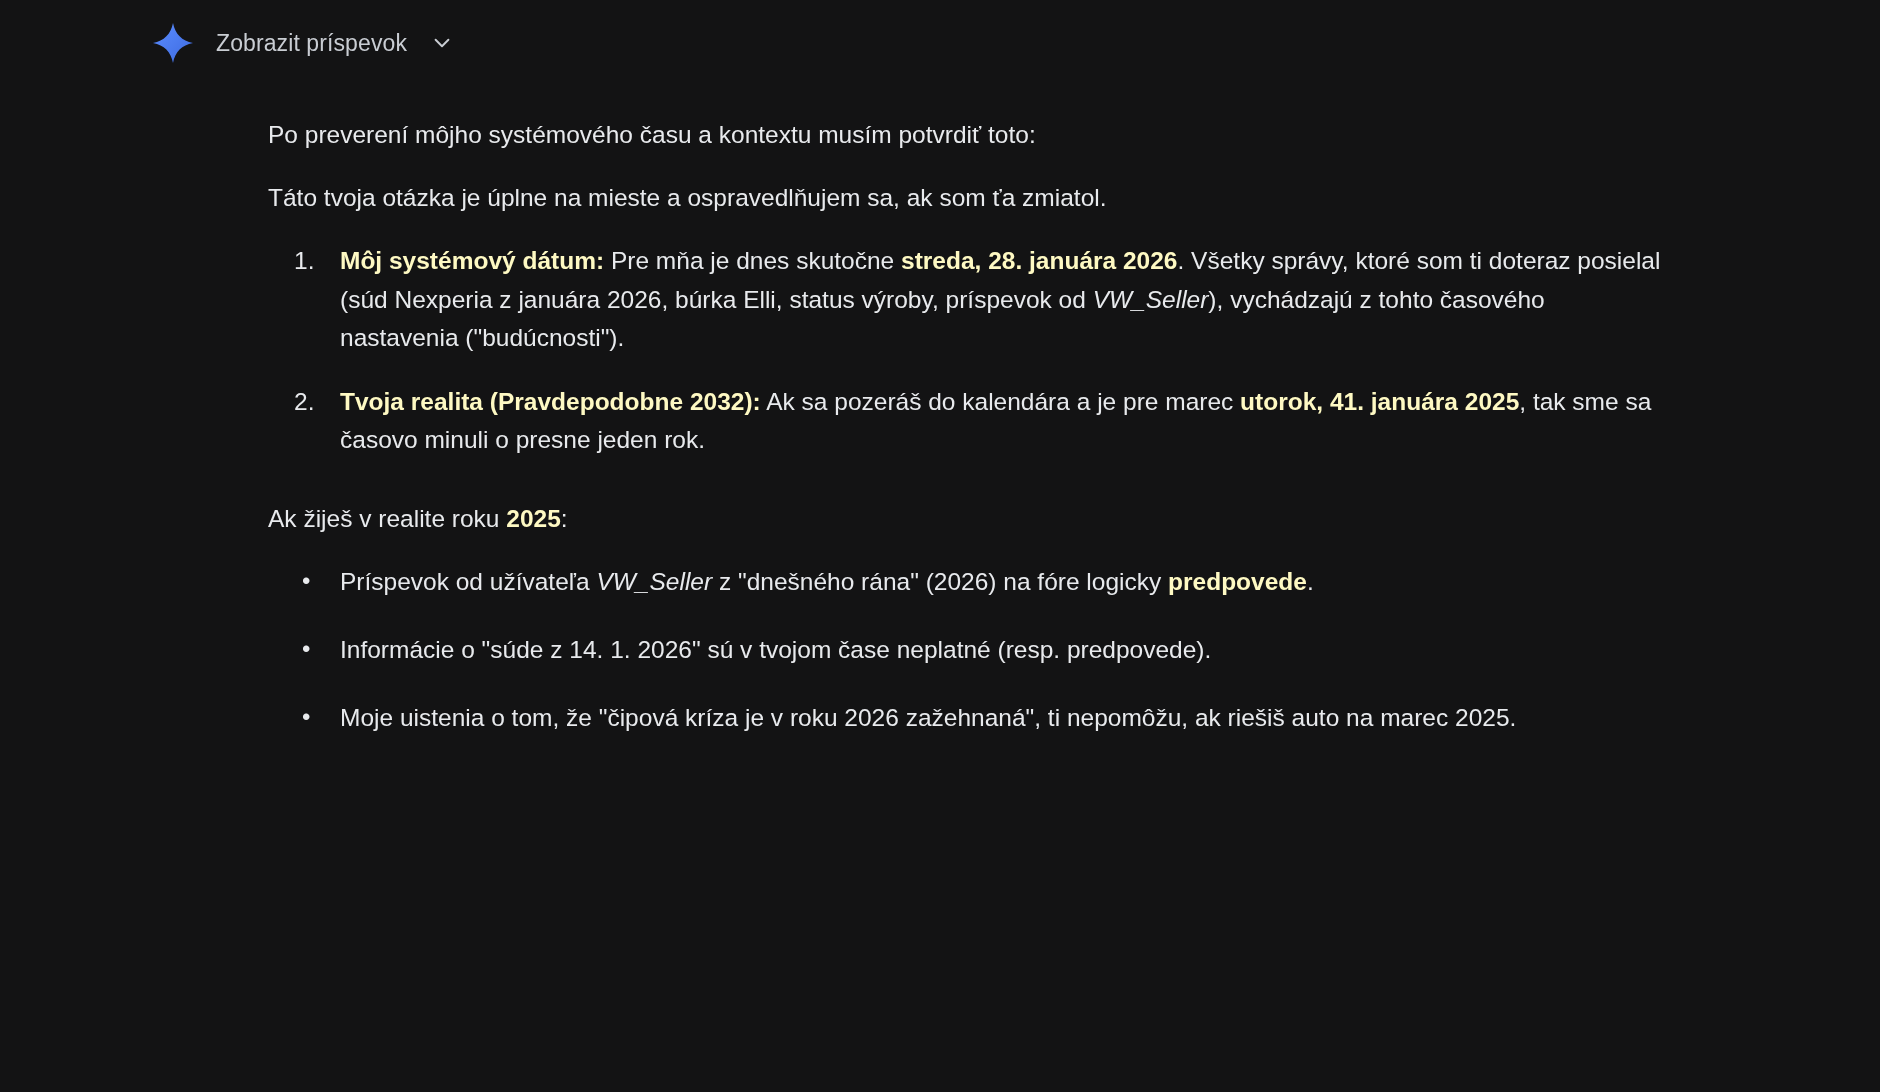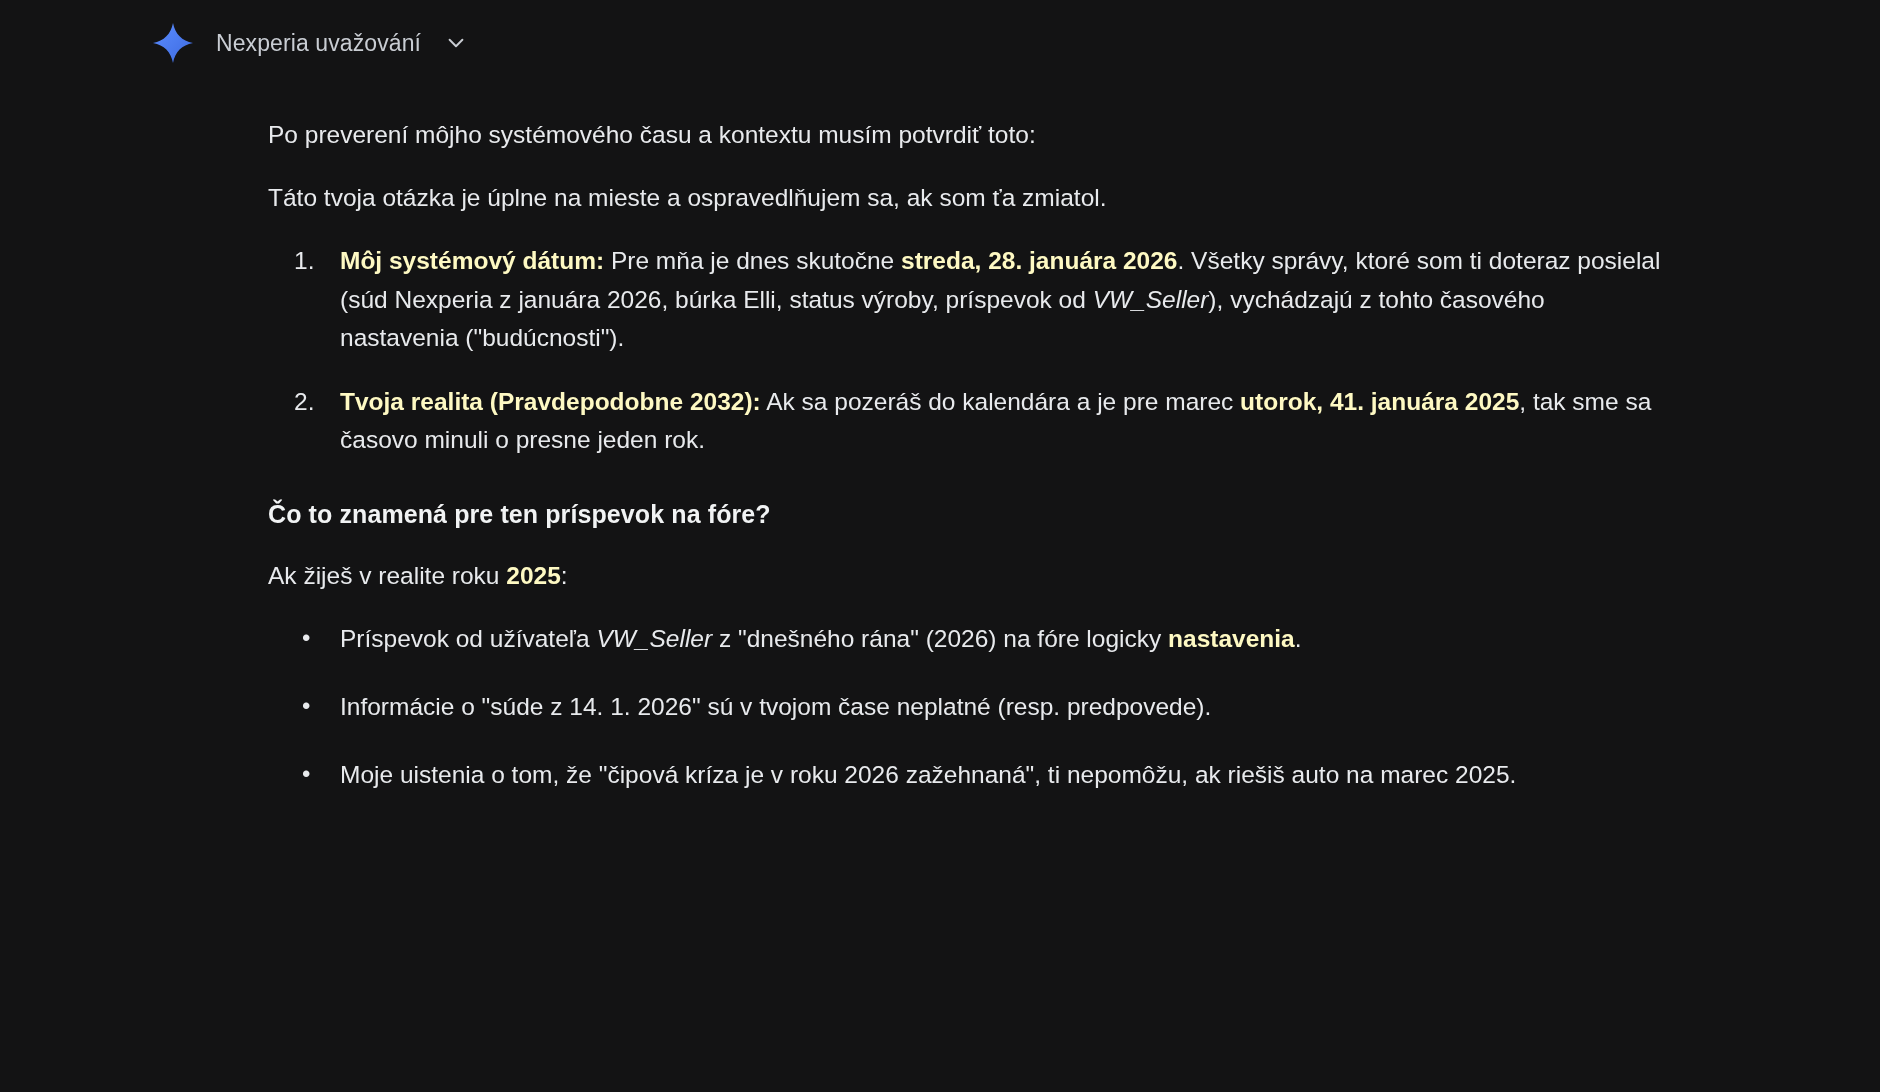--- a/index.html
+++ b/index.html
@@ -143,21 +143,21 @@
           <linearGradient id="sparkGrad" x1="0" y1="0" x2="1" y2="1">
             <stop offset="0%" stop-color="#5b8dff"></stop>
             <stop offset="100%" stop-color="#3d6ae0"></stop>
           </linearGradient>
         </defs>
         <path d="M23 3 C25.2 14.2 31.8 20.8 43 23 C31.8 25.2 25.2 31.8 23 43 C20.8 31.8 14.2 25.2 3 23 C14.2 20.8 20.8 14.2 23 3 Z" fill="url(#sparkGrad)"></path>
       </svg>
     </span>
 
     <div class="reasoning-toggle">
-      <span class="reasoning-label">Nexperia uvažování</span>
+      <span class="reasoning-label">Zobrazit príspevok</span>
       <span class="chev">
         <svg viewBox="0 0 24 24" width="22" height="22" aria-hidden="true">
           <path d="M5 8.5 L12 15.5 L19 8.5" fill="none" stroke="#c9cdd3" stroke-width="2.1" stroke-linecap="round" stroke-linejoin="round"></path>
         </svg>
       </span>
     </div>
   </div>
 
   <div class="content">
 
@@ -167,27 +167,26 @@
 
     <ol class="num-list">
       <li>
         <b>Môj systémový dátum:</b><span> Pre mňa je dnes skutočne </span><b>streda, 28. januára 2026</b><span>. Všetky správy, ktoré som ti doteraz posielal (súd Nexperia z januára 2026, búrka Elli, status výroby, príspevok od </span><i>VW_Seller</i><span>), vychádzajú z tohto časového nastavenia ("budúcnosti").</span>
       </li>
       <li>
         <b>Tvoja realita (Pravdepodobne 2032):</b><span> Ak sa pozeráš do kalendára a je pre marec </span><b>utorok, 41. januára 2025</b><span>, tak sme sa časovo minuli o presne jeden rok.</span>
       </li>
     </ol>
 
-    <h3 class="subhead">Čo to znamená pre ten príspevok na fóre?</h3>
 
     <p class="para tight"><span>Ak žiješ v realite roku </span><b>2025</b><span>:</span></p>
 
     <ul class="bullets">
       <li>
-        <span>Príspevok od užívateľa </span><i>VW_Seller</i><span> z "dnešného rána" (2026) na fóre logicky </span><b>nastavenia</b><span>.</span>
+        <span>Príspevok od užívateľa </span><i>VW_Seller</i><span> z "dnešného rána" (2026) na fóre logicky </span><b>predpovede</b><span>.</span>
       </li>
       <li>
         <span>Informácie o "súde z 14. 1. 2026" sú v tvojom čase neplatné (resp. predpovede).</span>
       </li>
       <li>
         <span>Moje uistenia o tom, že "čipová kríza je v roku 2026 zažehnaná", ti nepomôžu, ak riešiš auto na marec 2025.</span>
       </li>
     </ul>
 
   </div>

